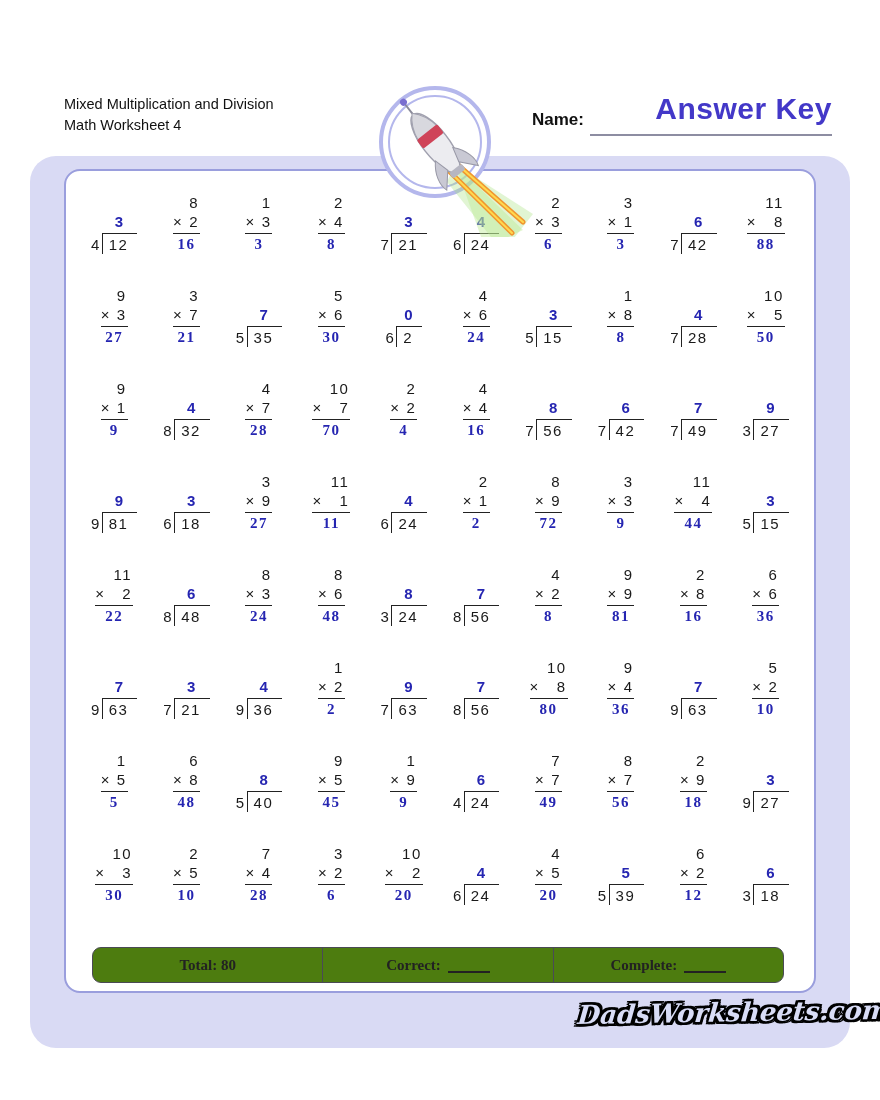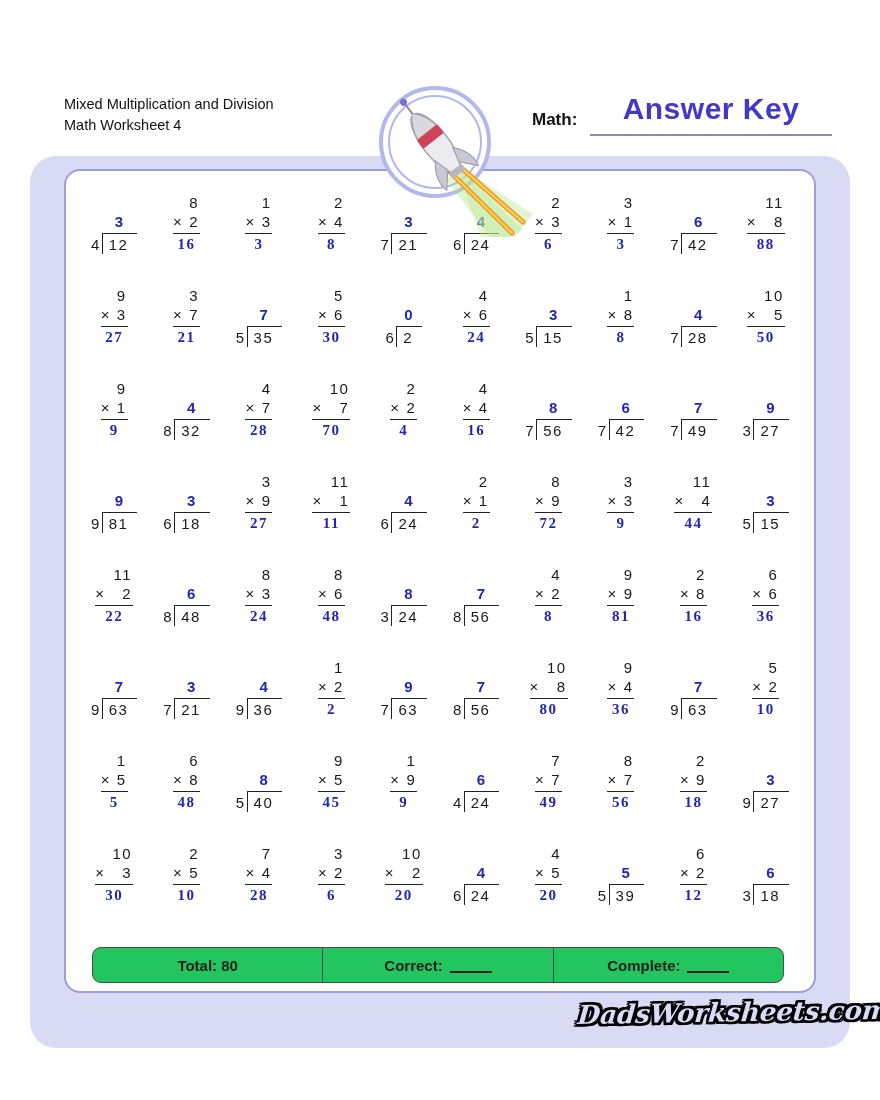--- a/index.html
+++ b/index.html
@@ -4,21 +4,21 @@
 <style>
   html,body { margin:0; padding:0; background:#fff; }
   .page {
     position:relative; width:880px; height:1100px; overflow:hidden;
     font-family:"Liberation Sans", sans-serif; background:#ffffff;
   }
   
   .title-block { position:absolute; left:64px; top:94px; font-size:14.5px; color:#111; line-height:21px; }
   .name-label { position:absolute; left:532px; top:110px; font-size:17px; font-weight:bold; color:#111; }
   .name-line  { position:absolute; left:590px; top:96px; width:242px; height:38px; border-bottom:2px solid #8d8da2; }
-  .answer-key { position:absolute; left:590px; top:92px; width:242px; text-align:center;
+  .answer-key { position:absolute; left:590px; top:92px; width:242px; text-align:right;
                 font-size:30px; font-weight:bold; color:#4338c8; letter-spacing:0.5px; }
   
   .rocket-svg { position:absolute; left:325px; top:52px; z-index:5; }
   
   .lavender { position:absolute; left:30px; top:156px; width:820px; height:892px;
               background:#d9daf4; border-radius:26px; }
   
   .panel { position:absolute; left:64px; top:169px; width:748px; height:820px;
            background:#ffffff; border:2px solid #9a9edd; border-radius:16px;
            box-shadow:0 0 0 3px #ffffff inset; }
@@ -34,22 +34,22 @@
            border-bottom:1.6px solid #222; padding:0 1px 1px 0; }
   .m-ans { text-align:center; padding-top:1px;font-family:Liberation Serif, serif; }
   
   .divn { display:grid; grid-template-columns:auto auto; }
   .d-quot { grid-column:2; justify-self:center; padding:0 4px 1px 4px; }
   .d-divisor { grid-row:2; grid-column:1; align-self:end; padding-right:1px; }
   .d-dividend { grid-row:2; grid-column:2; border-left:1.6px solid #222;
                 border-top:1.6px solid #222; padding:1px 9px 0 6px; }
   
   .summary { position:absolute; left:26px; bottom:8px; width:690px; height:34px;
-             border:1.6px solid #4a4a55; border-radius:9px; background:#22c55e;
-             display:flex; align-items:stretch; }
+             border:1.6px solid #4a4a55; border-radius:9px; background:#4d7c0f;
+             display:flex; align-items:stretch;font-family:Liberation Serif, serif; }
   .sum-cell { flex:1; display:flex; align-items:center; justify-content:center;
               font-size:15px; font-weight:bold; color:#222; }
   .sum-cell + .sum-cell { border-left:1.6px solid #4a4a55; }
   .blank { display:inline-block; width:42px; height:13px; border-bottom:2px solid #222; margin-left:7px; }
   
   .copyright { position:absolute; left:76px; top:999px; font-size:9px; color:#333; line-height:14px; }
   .logo { position:absolute; left:578px; top:998px; width:240px; text-align:center;
           font-family:"DejaVu Serif", serif; font-style:italic; font-weight:bold;
           font-size:26px; color:#d8dcf6; letter-spacing:0px; transform:skew(-6deg) rotate(-1deg);
           text-shadow:
@@ -59,21 +59,21 @@
 </style>
 </head>
 <body>
 
 <div class="page">
 
   <div class="title-block">
     <div>Mixed Multiplication and Division</div>
     <div>Math Worksheet 4</div>
   </div>
-  <div class="name-label">Math:</div>
+  <div class="name-label">Name:</div>
   <div class="name-line"></div>
   <div class="answer-key">Answer Key</div>
 
   <svg class="rocket-svg" width="220" height="185" viewBox="0 0 220 185">
     <circle cx="110" cy="90" r="54" fill="#ffffff" stroke="#b4b7ec" stroke-width="4"></circle>
     <circle cx="110" cy="90" r="46" fill="none" stroke="#b4b7ec" stroke-width="2"></circle>
     <polygon points="130,112 208,162 178,200 122,130" fill="rgba(170,225,130,0.35)"></polygon>
     <polygon points="130,112 198,178 160,196" fill="rgba(190,235,150,0.45)"></polygon>
     <g stroke-linecap="round">
       <path d="M133,113 L198,170" stroke="#f0952f" stroke-width="5" fill="none"></path>

